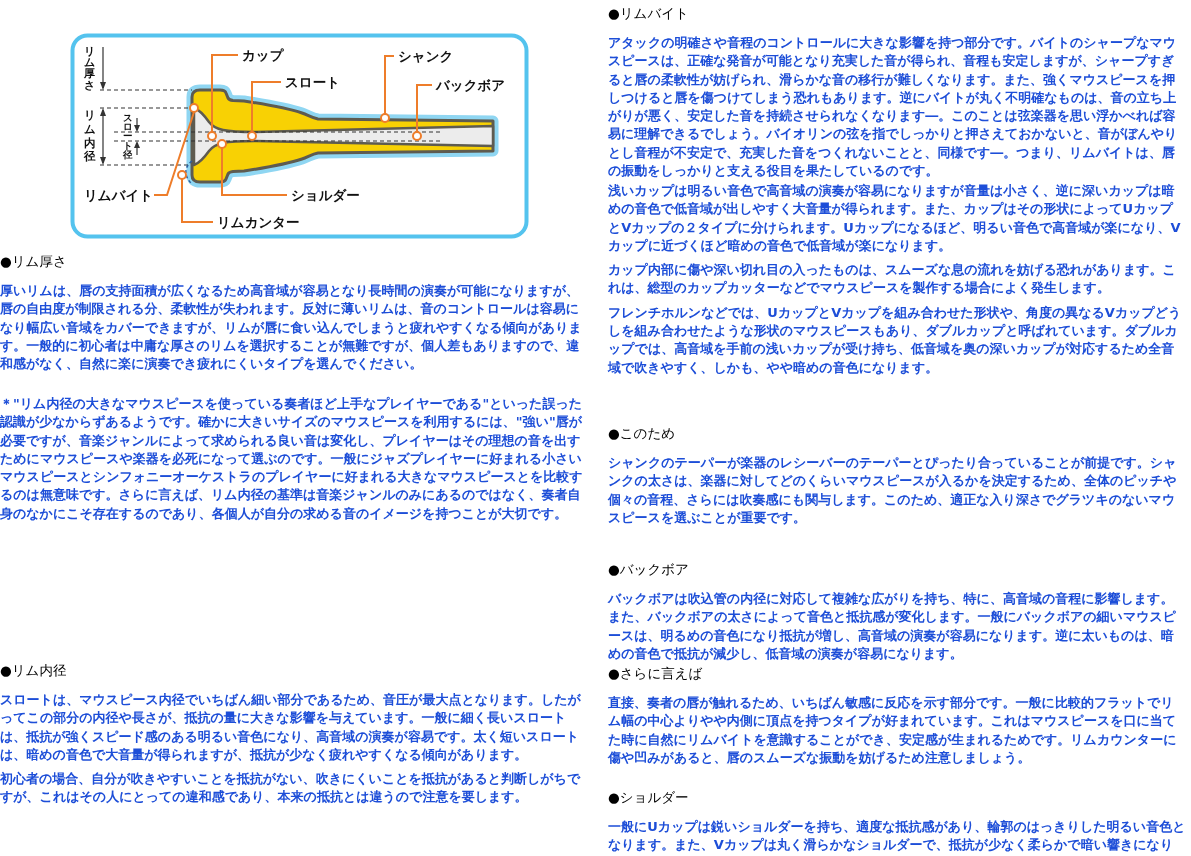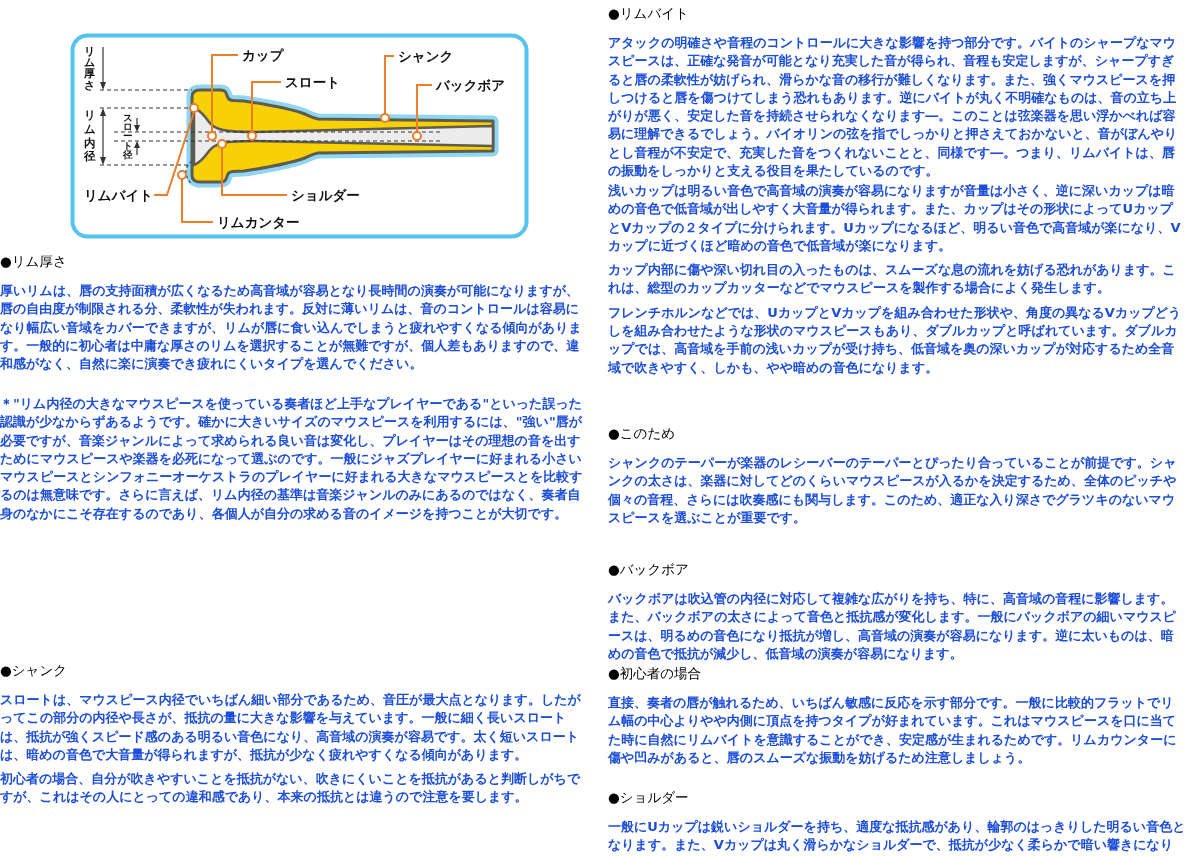--- a/index.html
+++ b/index.html
@@ -119,21 +119,21 @@
 <div class="section col-left" style="top:253px">
   <h3>●リム厚さ</h3>
   <p>厚いリムは、唇の支持面積が広くなるため高音域が容易となり長時間の演奏が可能になりますが、唇の自由度が制限される分、柔軟性が失われます。反対に薄いリムは、音のコントロールは容易になり幅広い音域をカバーできますが、リムが唇に食い込んでしまうと疲れやすくなる傾向があります。一般的に初心者は中庸な厚さのリムを選択することが無難ですが、個人差もありますので、違和感がなく、自然に楽に演奏でき疲れにくいタイプを選んでください。</p>
 </div>
 
 <div class="section col-left" style="top:395px">
   <p>＊"リム内径の大きなマウスピースを使っている奏者ほど上手なプレイヤーである"といった誤った認識が少なからずあるようです。確かに大きいサイズのマウスピースを利用するには、"強い"唇が必要ですが、音楽ジャンルによって求められる良い音は変化し、プレイヤーはその理想の音を出すためにマウスピースや楽器を必死になって選ぶのです。一般にジャズプレイヤーに好まれる小さいマウスピースとシンフォニーオーケストラのプレイヤーに好まれる大きなマウスピースとを比較するのは無意味です。さらに言えば、リム内径の基準は音楽ジャンルのみにあるのではなく、奏者自身のなかにこそ存在するのであり、各個人が自分の求める音のイメージを持つことが大切です。</p>
 </div>
 
 <div class="section col-left" style="top:662px">
-  <h3>●シャンク</h3>
+  <h3>●リム内径</h3>
   <p>スロートは、マウスピース内径でいちばん細い部分であるため、音圧が最大点となります。したがってこの部分の内径や長さが、抵抗の量に大きな影響を与えています。一般に細く長いスロートは、抵抗が強くスピード感のある明るい音色になり、高音域の演奏が容易です。太く短いスロートは、暗めの音色で大音量が得られますが、抵抗が少なく疲れやすくなる傾向があります。</p>
   <p>初心者の場合、自分が吹きやすいことを抵抗がない、吹きにくいことを抵抗があると判断しがちですが、これはその人にとっての違和感であり、本来の抵抗とは違うので注意を要します。</p>
 </div>
 
 <div class="section col-right" style="top:5px">
   <h3>●リムバイト</h3>
   <p>アタックの明確さや音程のコントロールに大きな影響を持つ部分です。バイトのシャープなマウスピースは、正確な発音が可能となり充実した音が得られ、音程も安定しますが、シャープすぎると唇の柔軟性が妨げられ、滑らかな音の移行が難しくなります。また、強くマウスピースを押しつけると唇を傷つけてしまう恐れもあります。逆にバイトが丸く不明確なものは、音の立ち上がりが悪く、安定した音を持続させられなくなります―。このことは弦楽器を思い浮かべれば容易に理解できるでしょう。バイオリンの弦を指でしっかりと押さえておかないと、音がぼんやりとし音程が不安定で、充実した音をつくれないことと、同様です―。つまり、リムバイトは、唇の振動をしっかりと支える役目を果たしているのです。</p>
 </div>
 
 <div class="section col-right" style="top:182px">
@@ -146,20 +146,20 @@
   <h3>●このため</h3>
   <p>シャンクのテーパーが楽器のレシーバーのテーパーとぴったり合っていることが前提です。シャンクの太さは、楽器に対してどのくらいマウスピースが入るかを決定するため、全体のピッチや個々の音程、さらには吹奏感にも関与します。このため、適正な入り深さでグラツキのないマウスピースを選ぶことが重要です。</p>
 </div>
 
 <div class="section col-right" style="top:561px">
   <h3>●バックボア</h3>
   <p>バックボアは吹込管の内径に対応して複雑な広がりを持ち、特に、高音域の音程に影響します。また、バックボアの太さによって音色と抵抗感が変化します。一般にバックボアの細いマウスピースは、明るめの音色になり抵抗が増し、高音域の演奏が容易になります。逆に太いものは、暗めの音色で抵抗が減少し、低音域の演奏が容易になります。</p>
 </div>
 
 <div class="section col-right" style="top:665px">
-  <h3>●初心者の場合</h3>
+  <h3>●さらに言えば</h3>
   <p>直接、奏者の唇が触れるため、いちばん敏感に反応を示す部分です。一般に比較的フラットでリム幅の中心よりやや内側に頂点を持つタイプが好まれています。これはマウスピースを口に当てた時に自然にリムバイトを意識することができ、安定感が生まれるためです。リムカウンターに傷や凹みがあると、唇のスムーズな振動を妨げるため注意しましょう。</p>
 </div>
 
 <div class="section col-right" style="top:789px">
   <h3>●ショルダー</h3>
   <p>一般にUカップは鋭いショルダーを持ち、適度な抵抗感があり、輪郭のはっきりした明るい音色となります。また、Vカップは丸く滑らかなショルダーで、抵抗が少なく柔らかで暗い響きになります。</p>
 </div>
 
 </body></html>

